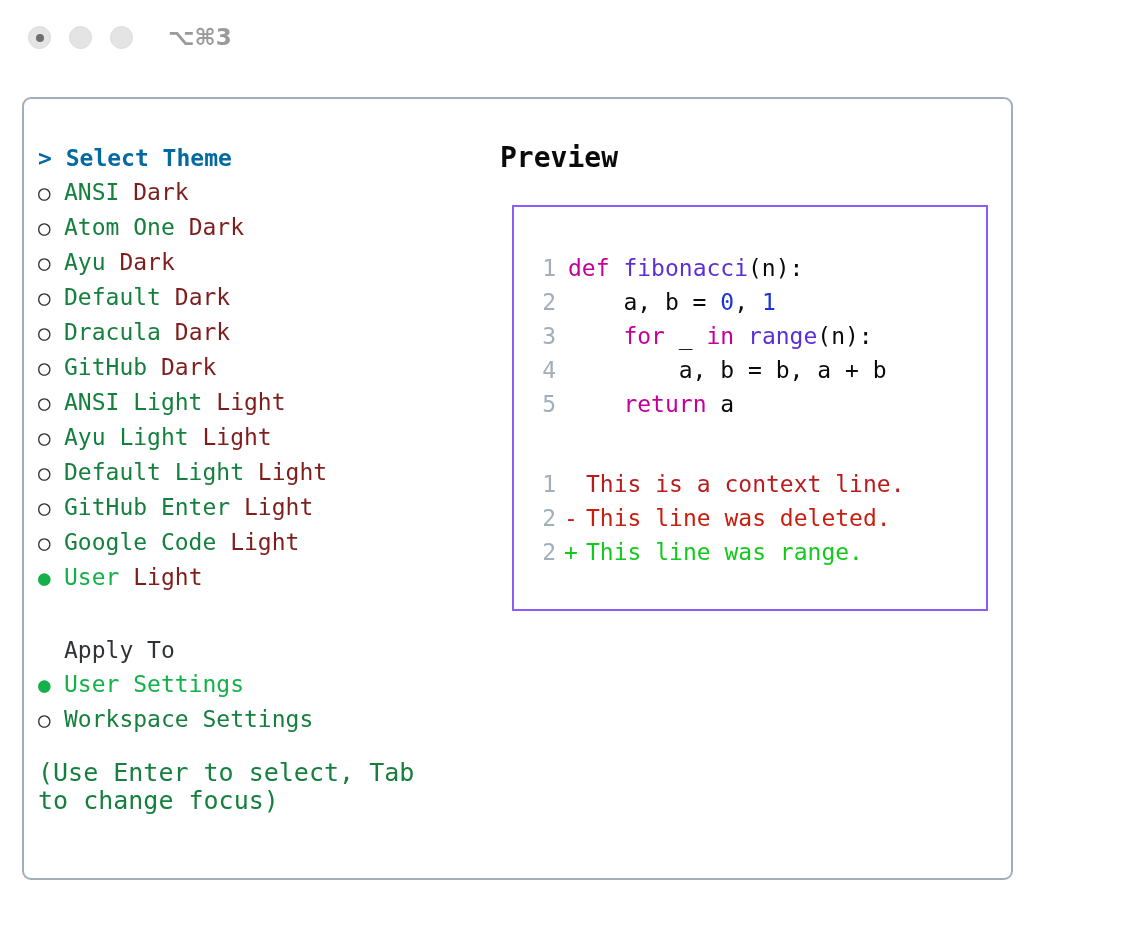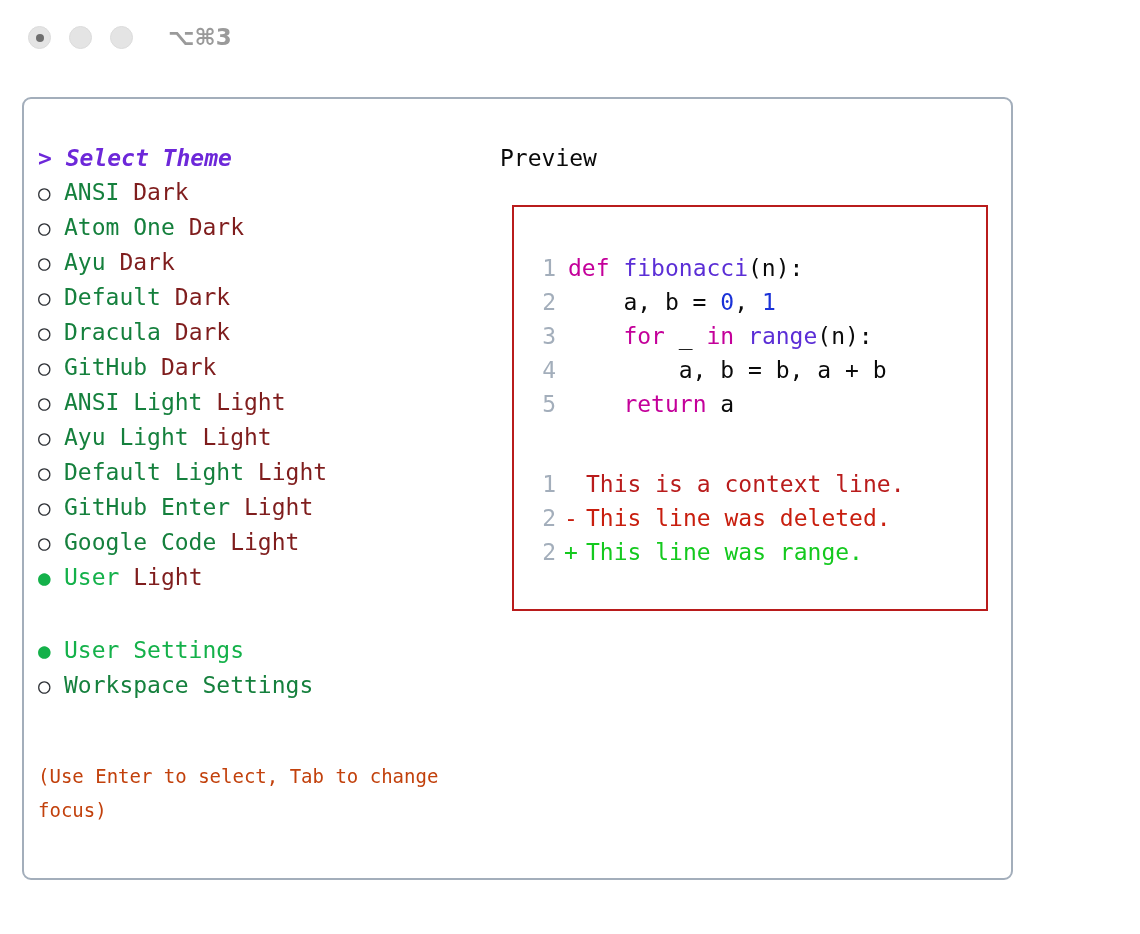--- a/index.html
+++ b/index.html
@@ -85,24 +85,23 @@
   
   #theme-column {
     position: absolute;
     left: 14px;
     top: 42px;
     width: 450px;
   }
   .theme-header {
     font-size: 23px;
     font-weight: bold;
-    color: #6d28d9;
-    line-height: 34px;
-    white-space: pre;
-    font-style: italic;
+    color: #0369a1;
+    line-height: 34px;
+    white-space: pre;
   }
   .theme-row {
     display: flex;
     align-items: baseline;
     font-size: 23px;
     line-height: 34px;
     white-space: pre;
   }
   .bullet {
     display: inline-block;
@@ -125,45 +124,45 @@
     line-height: 34px;
     white-space: pre;
     padding-left: 26px;
   }
 
   #hint-text {
     position: absolute;
     left: 14px;
     top: 660px;
     width: 420px;
-    font-size: 19px;
-    line-height: 34px;
-    color: #c2410c;
+    font-size: 25px;
+    line-height: 28px;
+    color: #15803d;
   }
 
   
   #preview-column {
     position: absolute;
     left: 476px;
     top: 42px;
     width: 500px;
   }
   #preview-title {
-    font-size: 23px;
+    font-size: 28px;
     color: #0a0a0a;
-    font-weight: normal;
+    font-weight: bold;
     line-height: 34px;
   }
   #preview-box {
     position: absolute;
     left: 12px;
     top: 64px;
     width: 476px;
     height: 406px;
-    border: 2px solid #b91c1c;
+    border: 2px solid #8b5cf6;
     box-sizing: border-box;
     background: #ffffff;
   }
   #code-area {
     position: absolute;
     left: 16px;
     top: 44px;
     right: 8px;
   }
   .code-line {
@@ -222,20 +221,21 @@
           <div class="theme-row"><span class="bullet empty">○</span><span class="theme-name">ANSI Light</span><span class="theme-kind"> Light</span></div>
           <div class="theme-row"><span class="bullet empty">○</span><span class="theme-name">Ayu Light</span><span class="theme-kind"> Light</span></div>
           <div class="theme-row"><span class="bullet empty">○</span><span class="theme-name">Default Light</span><span class="theme-kind"> Light</span></div>
           <div class="theme-row"><span class="bullet empty">○</span><span class="theme-name">GitHub Enter</span><span class="theme-kind"> Light</span></div>
           <div class="theme-row"><span class="bullet empty">○</span><span class="theme-name">Google Code</span><span class="theme-kind"> Light</span></div>
           <div class="theme-row"><span class="bullet filled">●</span><span class="theme-name selected">User</span><span class="theme-kind"> Light</span></div>
         </div>
 
       <div class="section-gap"></div>
 
+      <div id="apply-to-label">Apply To</div>
       <div id="apply-to-list">
           <div class="theme-row"><span class="bullet filled">●</span><span class="theme-name selected">User Settings</span></div>
           <div class="theme-row"><span class="bullet empty">○</span><span class="theme-name">Workspace Settings</span></div>
         </div>
     </div>
 
     <div id="hint-text">(Use Enter to select, Tab to change focus)</div>
 
     <div id="preview-column">
       <div id="preview-title">Preview</div>

